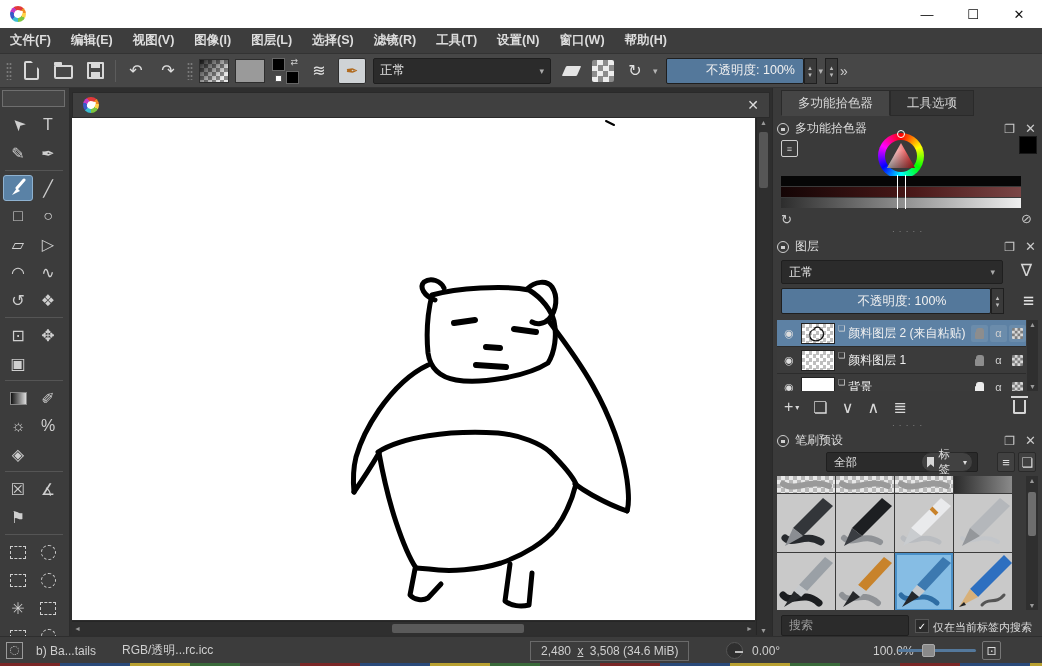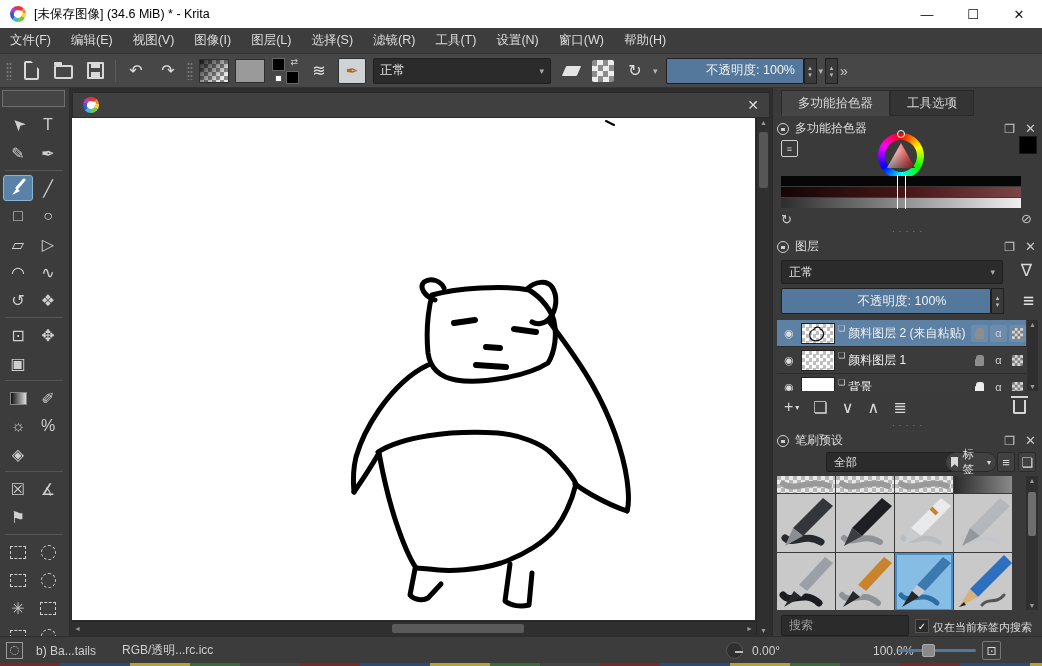--- a/index.html
+++ b/index.html
@@ -14,21 +14,21 @@
     background:conic-gradient(#e23a3a 0 12%, #f08a24 12% 22%, #ffd24a 22% 34%, #7cc53f 34% 50%, #3bbcd0 50% 64%, #3a58c8 64% 80%, #c23ac2 80% 92%, #e23a3a 92%); position:relative; }
   .krita-logo::after { content:""; position:absolute; left:4px; top:4px; width:8px; height:8px;
     background:#fff; border-radius:50% 0 50% 50%; transform:rotate(20deg); }
   .win-btns { margin-left:auto; display:flex; height:28px; }
   .win-btn { width:46px; height:28px; display:flex; align-items:center; justify-content:center;
     font-size:13px; color:#111; }
 
   
   .menubar { position:absolute; left:0; top:28px; width:1042px; height:26px; background:#3d3d3d;
     display:flex; align-items:center; color:#ddd; font-size:12.5px; border-bottom:1px solid #333; }
-  .menu-item { padding:7px 10px; height:26px; display:flex; align-items:center; }
+  .menu-item { padding:7px 10px; height:26px; display:flex; align-items:center;font-weight:bold; }
 
   
   .toolbar { position:absolute; left:0; top:54px; width:1042px; height:34px; background:#474747;
     display:flex; align-items:center; padding-left:3px; color:#d8d8d8; border-bottom:1px solid #333; }
   .tb-grip { width:6px; height:18px; margin:0 3px;
     background-image:radial-gradient(#7a7a7a 1px, transparent 1.1px); background-size:3px 4px; }
   .tb-btn { width:26px; height:26px; margin:0 3px; display:flex; align-items:center; justify-content:center;
     font-size:16px; color:#e0e0e0; }
   .tb-sep { width:1px; height:22px; background:#5c5c5c; margin:0 4px; }
   .icon-page { width:15px; height:19px; border:2px solid #d8d8d8; border-radius:2px; position:relative; }
@@ -195,21 +195,20 @@
   .bleed { position:absolute; left:0; bottom:0; width:1042px; height:3px;
     background:repeating-linear-gradient(90deg,#7a2727 0 60px,#2a4a7a 60px 130px,#b8a030 130px 190px,#3a6a3a 190px 240px,#444 240px 300px); }
 </style>
 </head>
 <body>
 
 <div id="app">
 
   <div class="titlebar">
     <div class="krita-logo"></div>
-    <span>[未保存图像]  (34.6 MiB)  * - Krita</span>
     <div class="win-btns">
       <div class="win-btn">—</div>
       <div class="win-btn">☐</div>
       <div class="win-btn">✕</div>
     </div>
   </div>
 
   <div class="menubar" id="menubar">
       <div class="menu-item">文件(F)</div>
       <div class="menu-item">编辑(E)</div>
@@ -521,21 +520,21 @@
     <div class="panel-head" style="top:344px;">
       <div class="lockdot"></div>
       <span>笔刷预设</span>
       <span class="float">❐</span>
       <span class="close">✕</span>
     </div>
     <div class="field" style="left:8px; top:364px; width:152px; height:20px; font-size:11.5px;margin-left:45px;">
       <span>全部</span>
       <span class="arr">▾</span>
     </div>
-    <div class="tag-btn" style="left:172px; top:364px; width:52px;border-radius:10px;">
+    <div class="tag-btn" style="left:148px; top:364px; width:52px;border-radius:10px;">
       <span class="bookmark"></span>
       <span>标签</span>
       <span style="font-size:8px; margin-left:3px;">▾</span>
     </div>
     <div class="sq-btn" style="left:224px; top:364px; width:18px; font-weight:bold;">≡</div>
     <div class="sq-btn" style="left:245px; top:364px; width:18px;">❏</div>
     <div class="brush-grid" style="top:388px; height:134px;" id="brush-grid">
         <div class="bg-row">
           <div class="bg-cell" style="height: 17px; background: repeating-conic-gradient(rgb(232, 232, 232) 0%, rgb(232, 232, 232) 25%, rgb(184, 184, 184) 0%, rgb(184, 184, 184) 50%) 0% 0% / 8px 8px;"><svg width="58" height="58" viewBox="0 0 58 58">
               <path d="M6,8 C18,16 34,2 52,10" stroke="#9a9a9a" stroke-width="6" fill="none" stroke-linecap="round"></path>
@@ -613,20 +612,27 @@
   </div>
 
   <div class="statusbar">
     <div class="sb-abs" style="left:6px;">
       <div class="sb-selicon">
           <div class="c"></div>
         </div>
     </div>
     <div class="sb-abs" style="left:36px;">b) Ba...tails</div>
     <div class="sb-abs" style="left:122px;">RGB/透明...rc.icc</div>
+    <div class="sb-abs" style="left:530px;">
+      <div class="size-box">
+        <span>2,480</span>
+        <span style="text-decoration:underline; margin:0 3px;">x</span>
+        <span>3,508 (34.6 MiB)</span>
+      </div>
+    </div>
     <div class="sb-abs" style="left:726px;">
         <div class="dial"></div>
       </div>
     <div class="sb-abs" style="left:752px;">0.00°</div>
     <div class="sb-abs" style="left:842px;margin-left:31px;">100.0%</div>
     <div class="sb-abs" style="left:898px;">
       <div class="zoom-slider">
           <div class="zthumb"></div>
         </div>
     </div>

